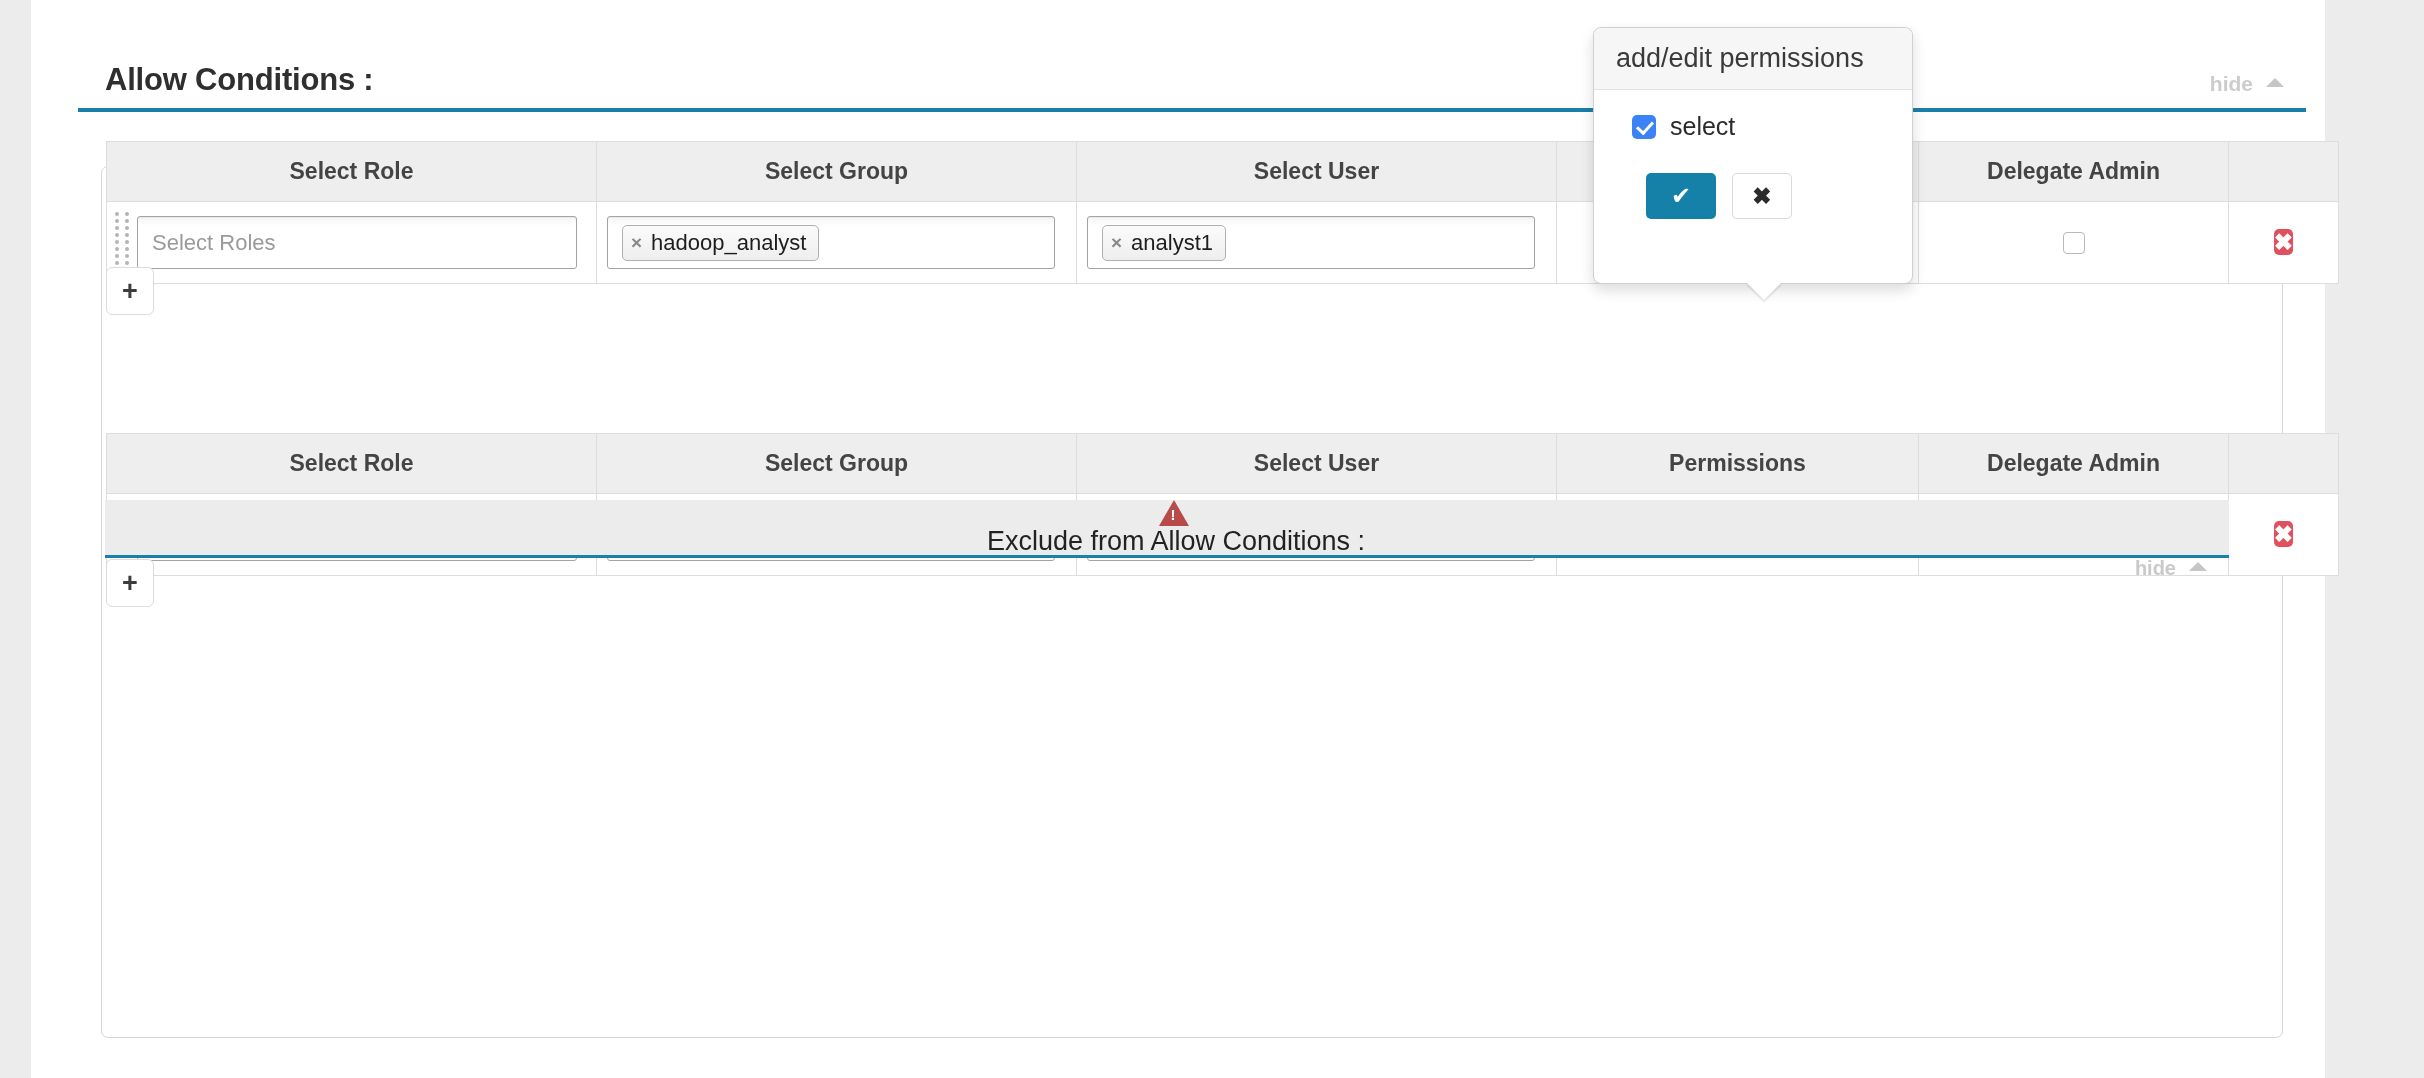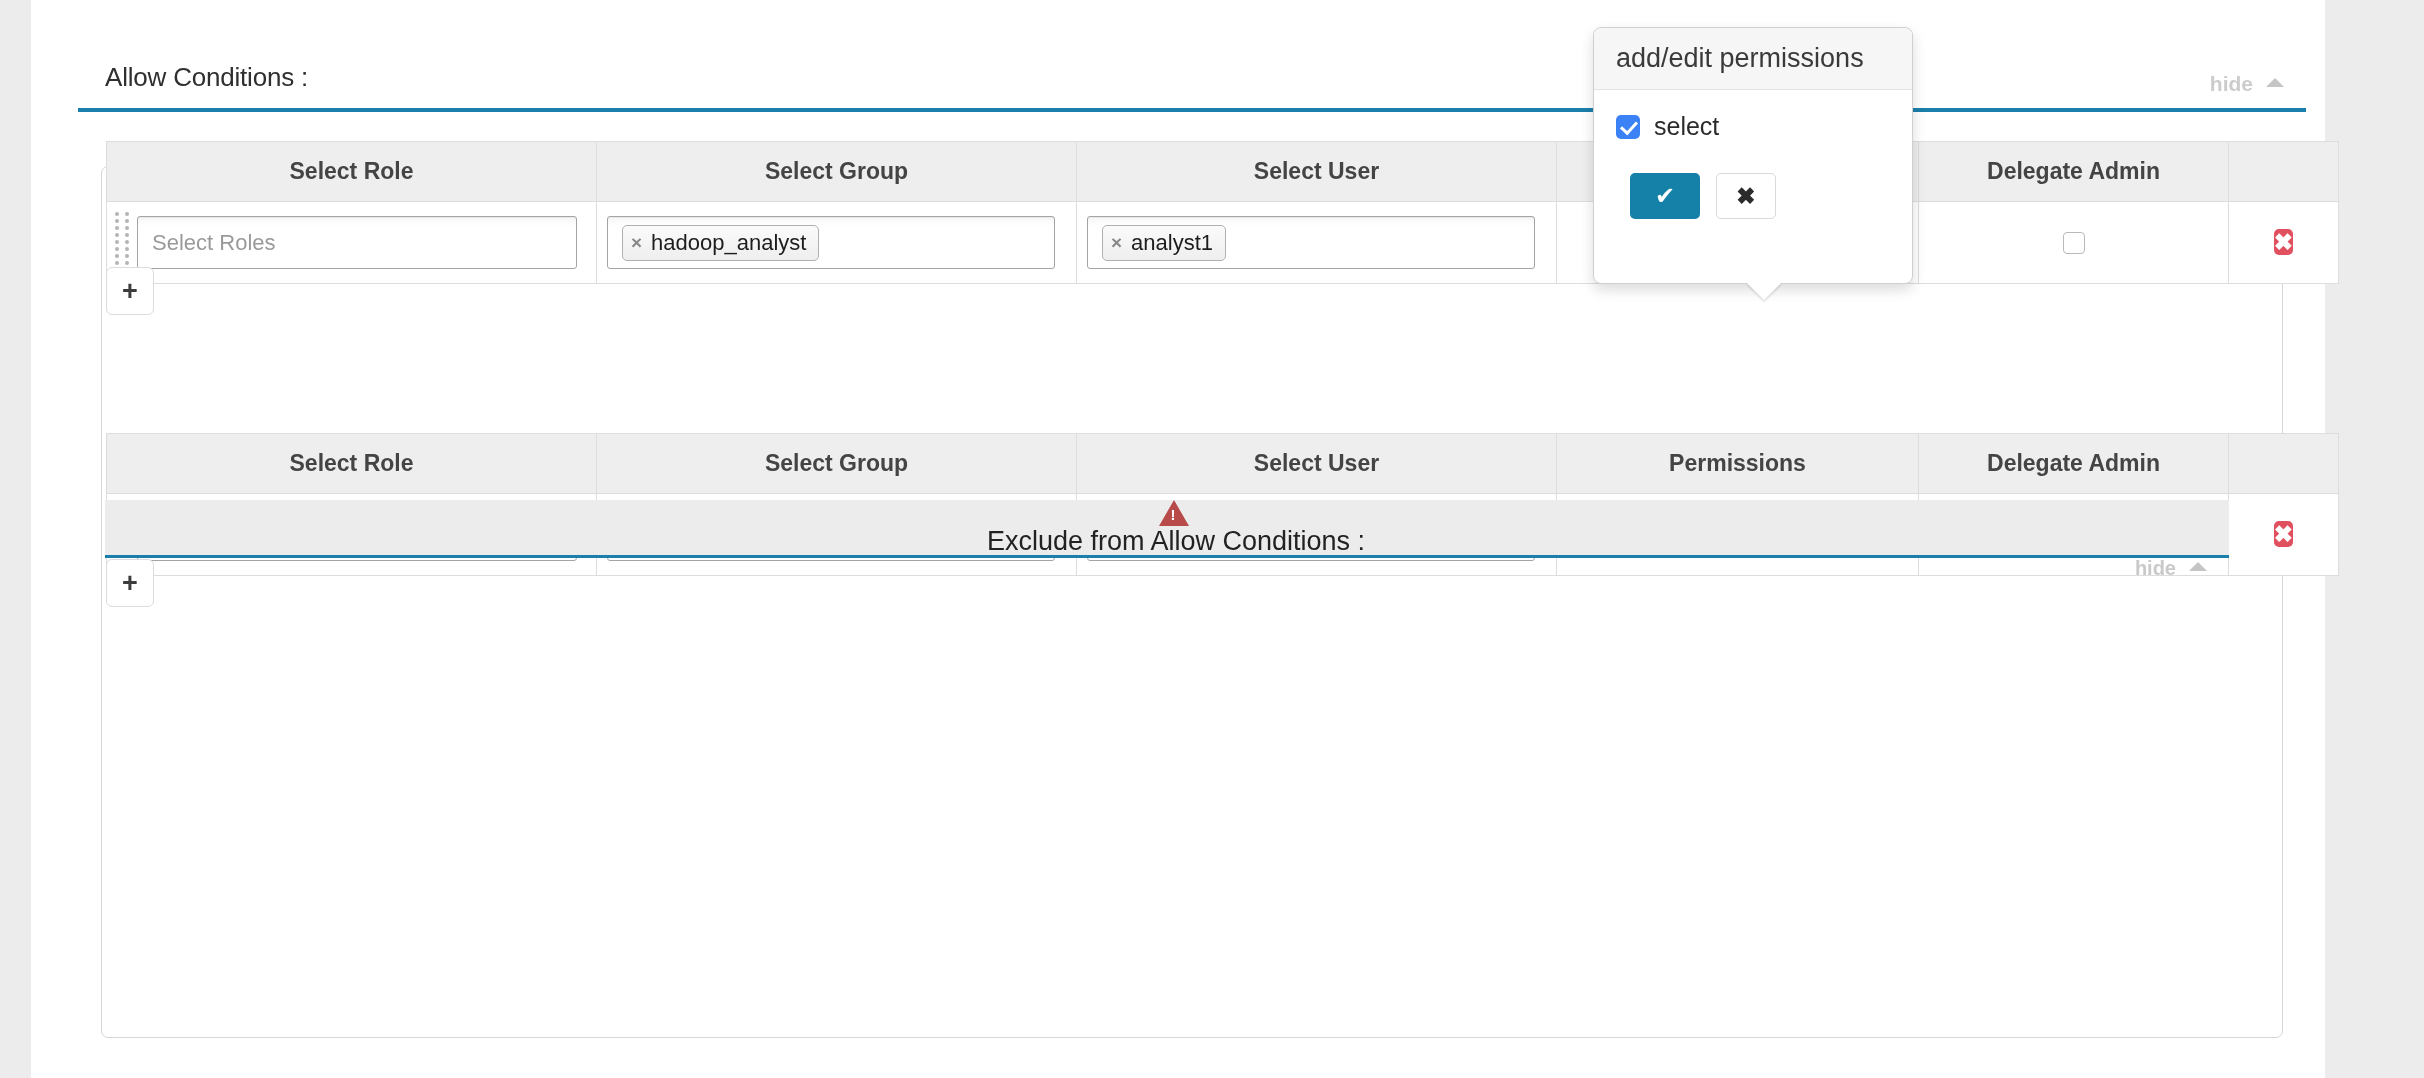--- a/index.html
+++ b/index.html
@@ -19,21 +19,21 @@
 
   
   .section-head {
     position: absolute;
     left: 47px; top: 62px;
     width: 2228px; height: 50px;
     border-bottom: 4px solid #1b7fab;
   }
   .section-head .title {
     position: absolute; left: 27px; top: 0;
-    font-size: 26px; font-weight: normal; color: #2f2f2f;
+    font-size: 31px; font-weight: bold; color: #2f2f2f;
     letter-spacing: -0.2px;
     white-space: nowrap;
   }
   .hide-link {
     position: absolute; right: 22px; top: 10px;
     font-size: 21px; font-weight: bold; color: #cccccc;
     white-space: nowrap;
     display: flex; align-items: center; gap: 13px;
     cursor: pointer;
   }
@@ -239,21 +239,21 @@
   }
   .popover-title {
     height: 62px;
     background: #f6f6f6;
     border-bottom: 1px solid #e2e2e2;
     border-radius: 8px 8px 0 0;
     display: flex; align-items: center;
     padding-left: 22px;
     font-size: 27px; color: #3a3a3a; white-space: nowrap; text-align: center;
   }
-  .popover-body { padding: 22px 22px 0 22px; }
+  .popover-body { padding: 22px 22px 0 22px; margin-left: 16px; }
   .pop-check-row {
     display: flex; align-items: center; gap: 14px;
     margin-bottom: 32px;
   }
   .cb-checked {
     width: 24px; height: 24px;
     background: #3b82f6;
     border-radius: 5px;
     position: relative;
     cursor: pointer;

